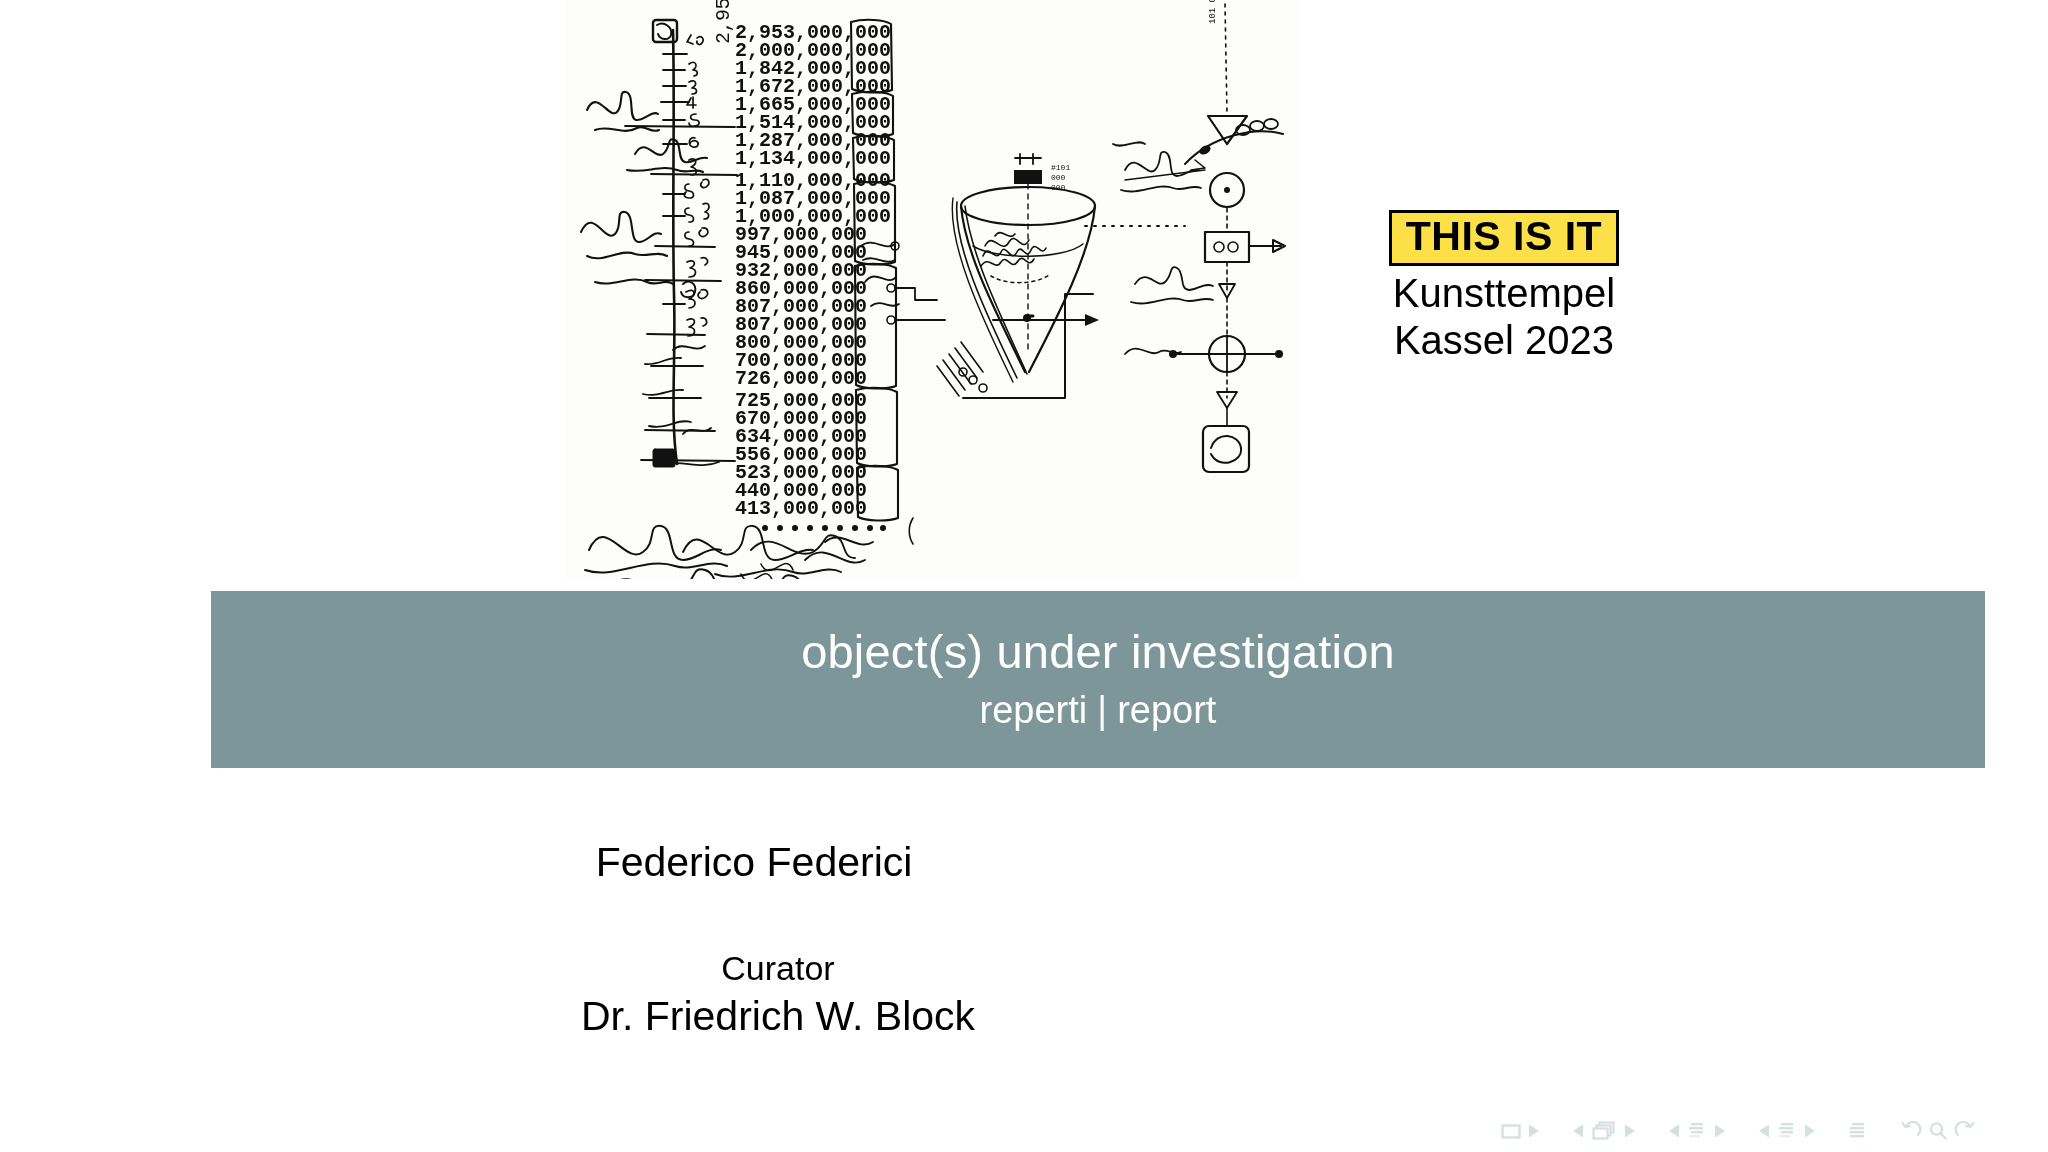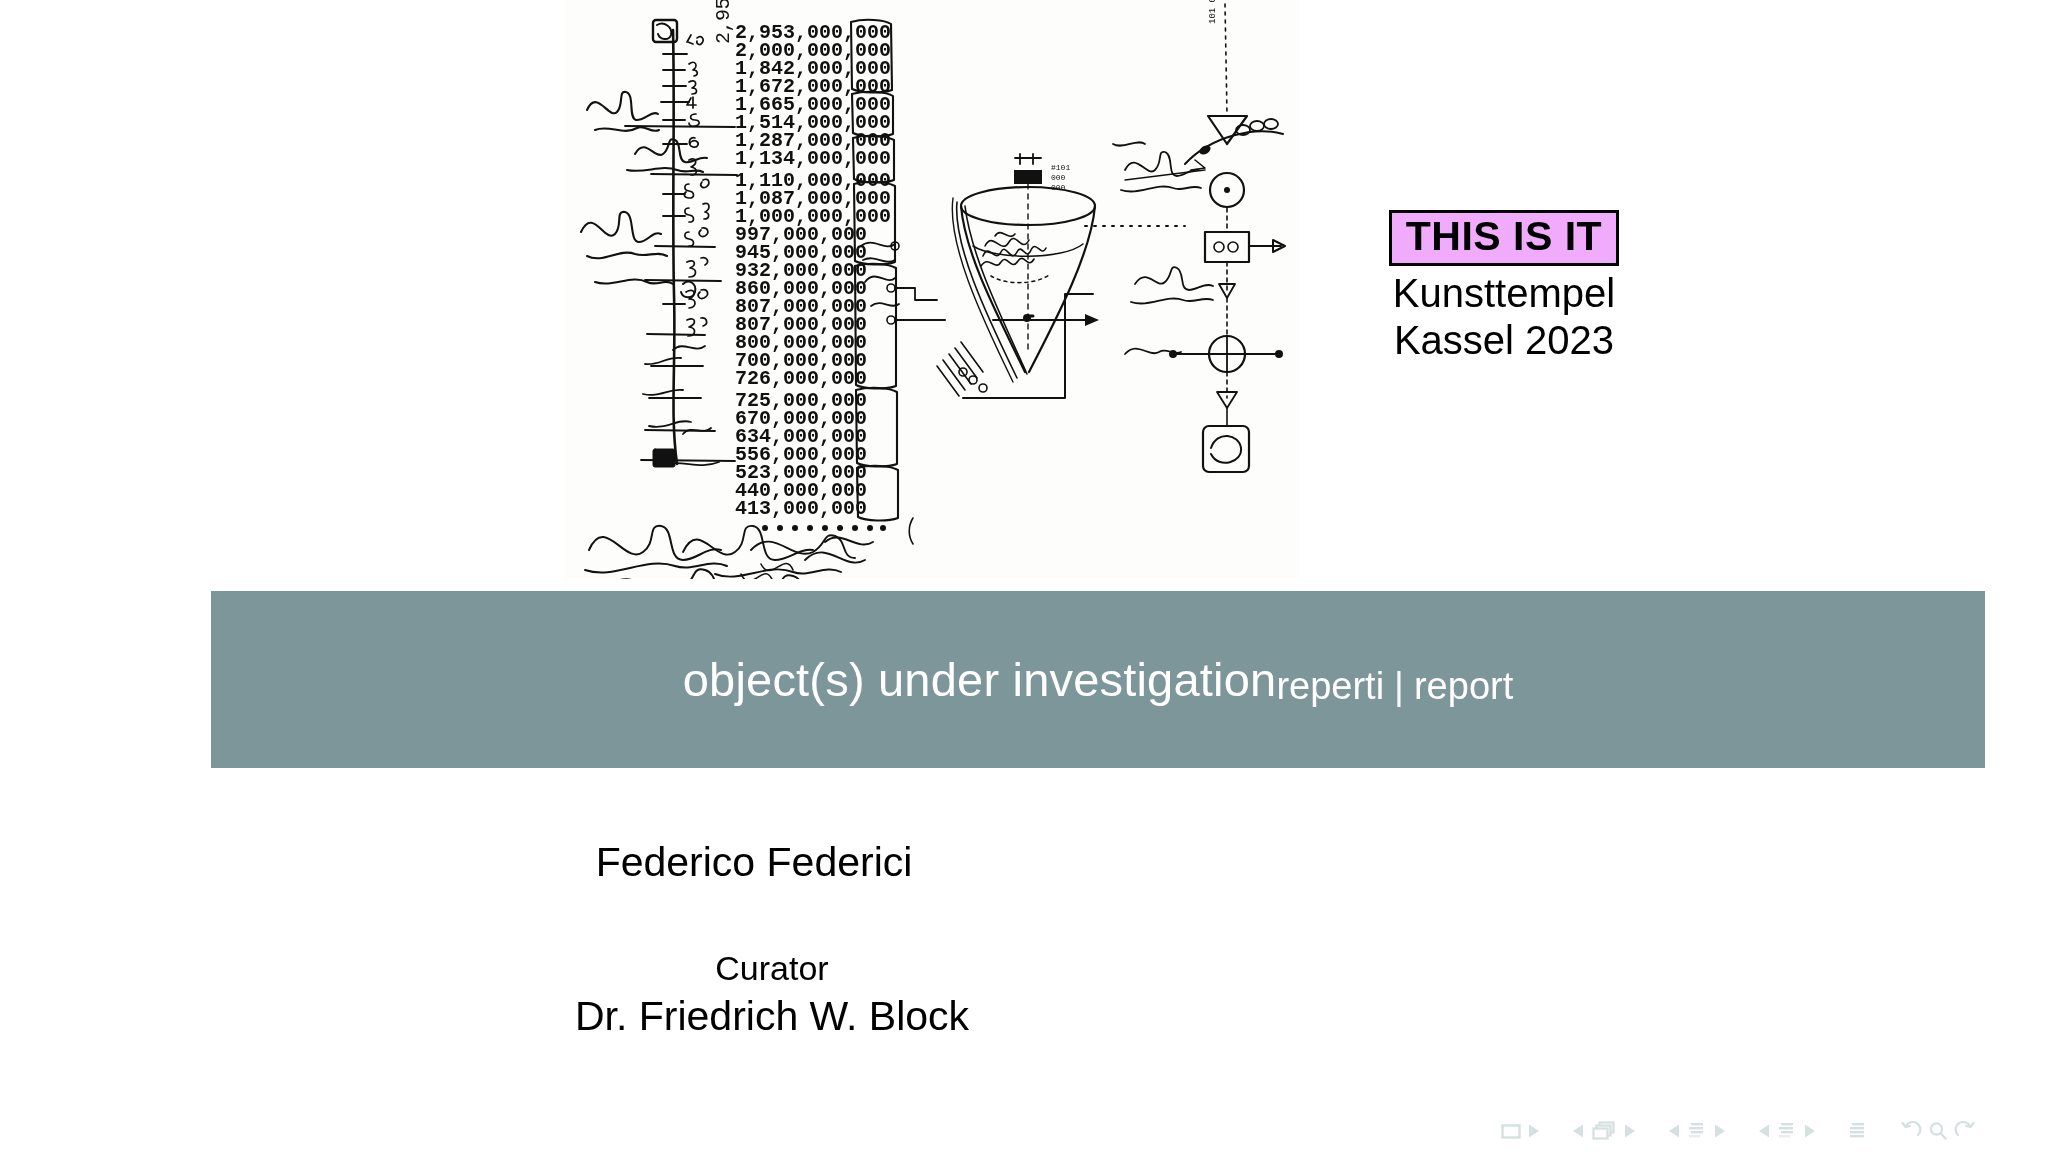--- a/index.html
+++ b/index.html
@@ -28,21 +28,21 @@
   .venue-block{
     position:absolute;
     left:1376px;top:210px;
     width:256px;
     text-align:center;
   }
   .this-is-it-box{
     display:inline-block;
     border:3px solid #000;
     padding:3px 14px 6px 14px;
-    background:#f0abfc;
+    background:#fde047;
   }
   .this-is-it-box .label{
     font-size:41px;
     font-weight:bold;
     letter-spacing:0.5px;
     line-height:1.0;
     white-space:nowrap;
   }
   .venue-line{
     font-size:40px;
@@ -52,21 +52,21 @@
   }
   .venue-line.second{margin-top:0px;text-align:center;}
 
   
   .title-banner{
     position:absolute;
     left:211px;top:591px;
     width:1774px;height:177px;
     background:#7d969a;
     display:flex;
-    flex-direction:row;
+    flex-direction:column;
     align-items:center;
     justify-content:center;
   }
   .title-banner .main-title{
     color:#ffffff;
     font-size:47px;
     line-height:1.05;
     letter-spacing:0.2px;
     white-space:nowrap;
   }
@@ -93,21 +93,21 @@
     text-align:center;
   }
   .author .author-name{
     font-size:41px;
     line-height:1.1;
     display:inline-block;
     transform:translateX(-144px);
   }
   .curator-block{
     position:absolute;
-    left:0;top:948px;
+    left:6px;top:948px;
     width:1832px;
     text-align:center;
   }
   .curator-block .curator-role{
     font-size:34px;
     line-height:1.18;
     display:block;
     transform:translateX(-144px);
   }
   .curator-block .curator-name{

